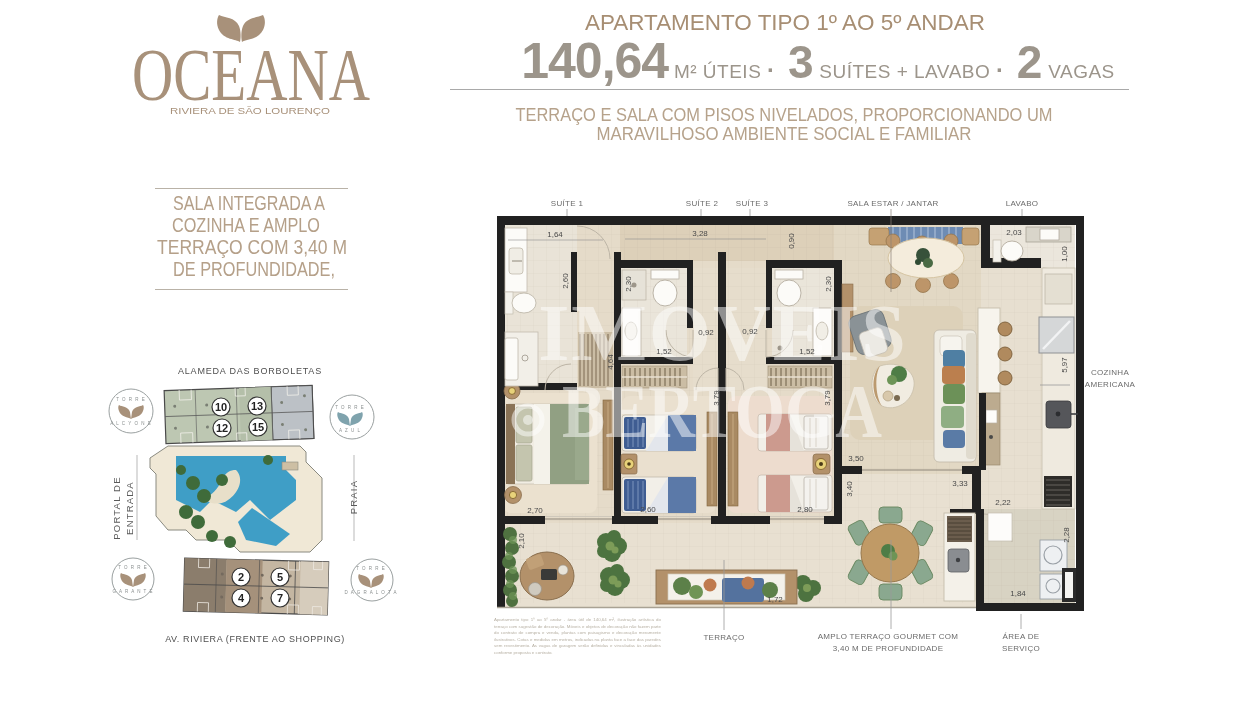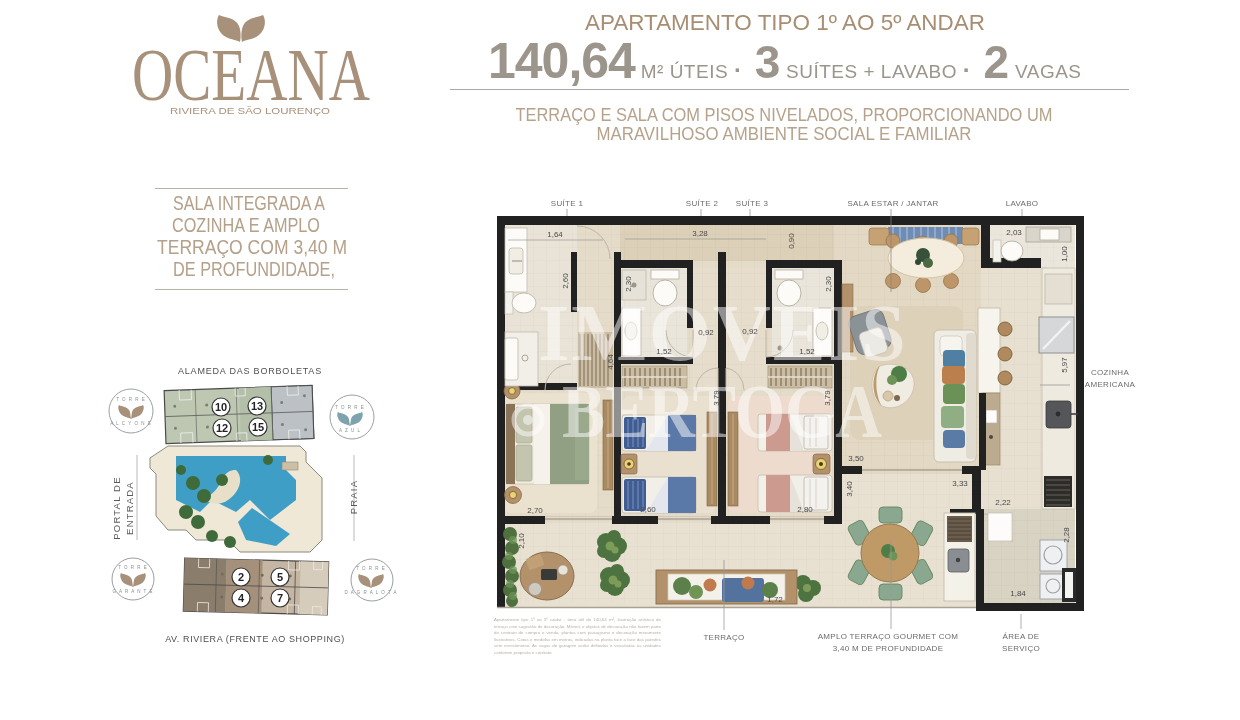--- a/index.html
+++ b/index.html
@@ -24,21 +24,21 @@
   <text x="784" y="140" text-anchor="middle" font-size="18" fill="#b6a28b" textLength="375" lengthAdjust="spacingAndGlyphs">MARAVILHOSO AMBIENTE SOCIAL E FAMILIAR</text>
 </svg>
 
 <svg class="abs" style="left:214px;top:11px;" width="54" height="33" viewBox="0 0 54 33">
   <path d="M26 31 C22 28 10 29 5 19 C2 13 3 7 5 4 C11 7 21 6 25 15 C27 20 27 27 26 31 Z" fill="#a8917a"></path>
   <path d="M28 31 C32 28 44 29 49 19 C52 13 51 7 49 4 C43 7 33 6 29 15 C27 20 27 27 28 31 Z" fill="#a8917a"></path>
 </svg>
 
 <div class="abs" style="left:155px;top:188px;width:193px;height:100px;border-top:1px solid #b9b2a7;border-bottom:1px solid #b9b2a7;"></div>
 
-<div class="abs" style="left:488px;top:32px;width:660px;white-space:nowrap;color:#9c958b;">
+<div class="abs" style="left:488px;top:32px;width:660px;white-space:nowrap;color:#9c958b;text-align:center;">
   <span style="font-size:50px;font-weight:bold;letter-spacing:-1px;">140,64</span><span style="font-size:19px;letter-spacing:0.5px;"> M² ÚTEIS </span><span style="font-size:24px;font-weight:bold;">·</span><span style="font-size:46px;font-weight:bold;"> 3</span><span style="font-size:19px;letter-spacing:0.5px;"> SUÍTES + LAVABO </span><span style="font-size:24px;font-weight:bold;">·</span><span style="font-size:46px;font-weight:bold;"> 2</span><span style="font-size:19px;letter-spacing:0.5px;"> VAGAS</span>
 </div>
 <div class="abs" style="left:450px;top:89px;width:679px;border-top:1px solid #a9a9a9;"></div>
 
 <svg class="abs" style="left:90px;top:358px;" width="320" height="302" viewBox="90 358 320 302">
 
   <text x="250" y="374" text-anchor="middle" font-size="9" letter-spacing="0.8" fill="#4f4f4f">ALAMEDA DAS BORBOLETAS</text>
 
   <g transform="rotate(-2 239 414)">
     <rect x="165" y="388" width="148" height="53" fill="#bdc7b2" stroke="#4a4a4a" stroke-width="1.2"></rect>

